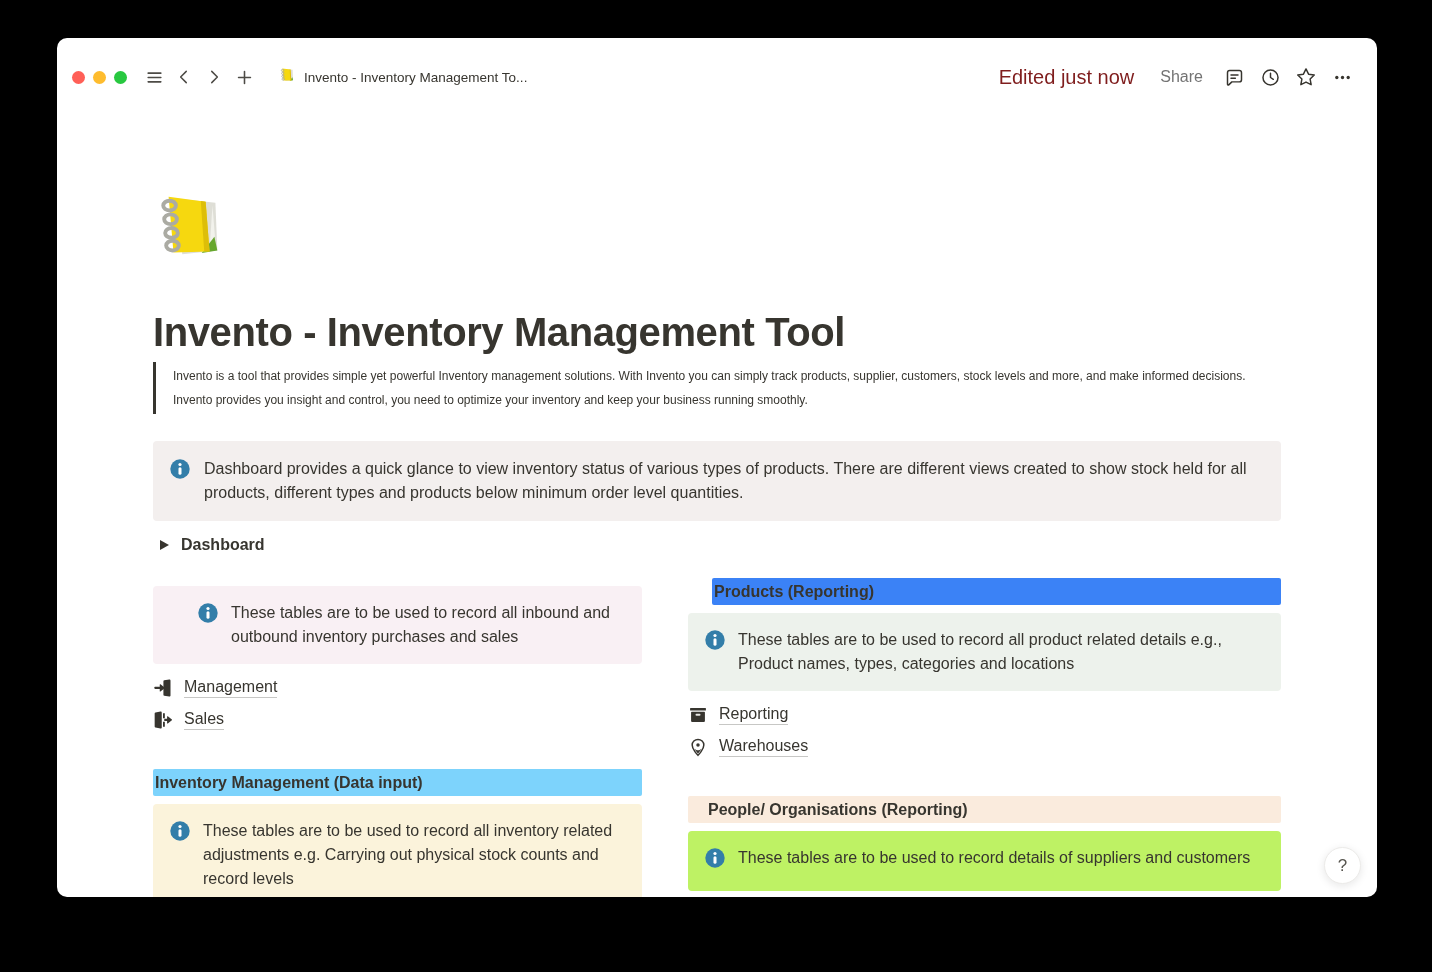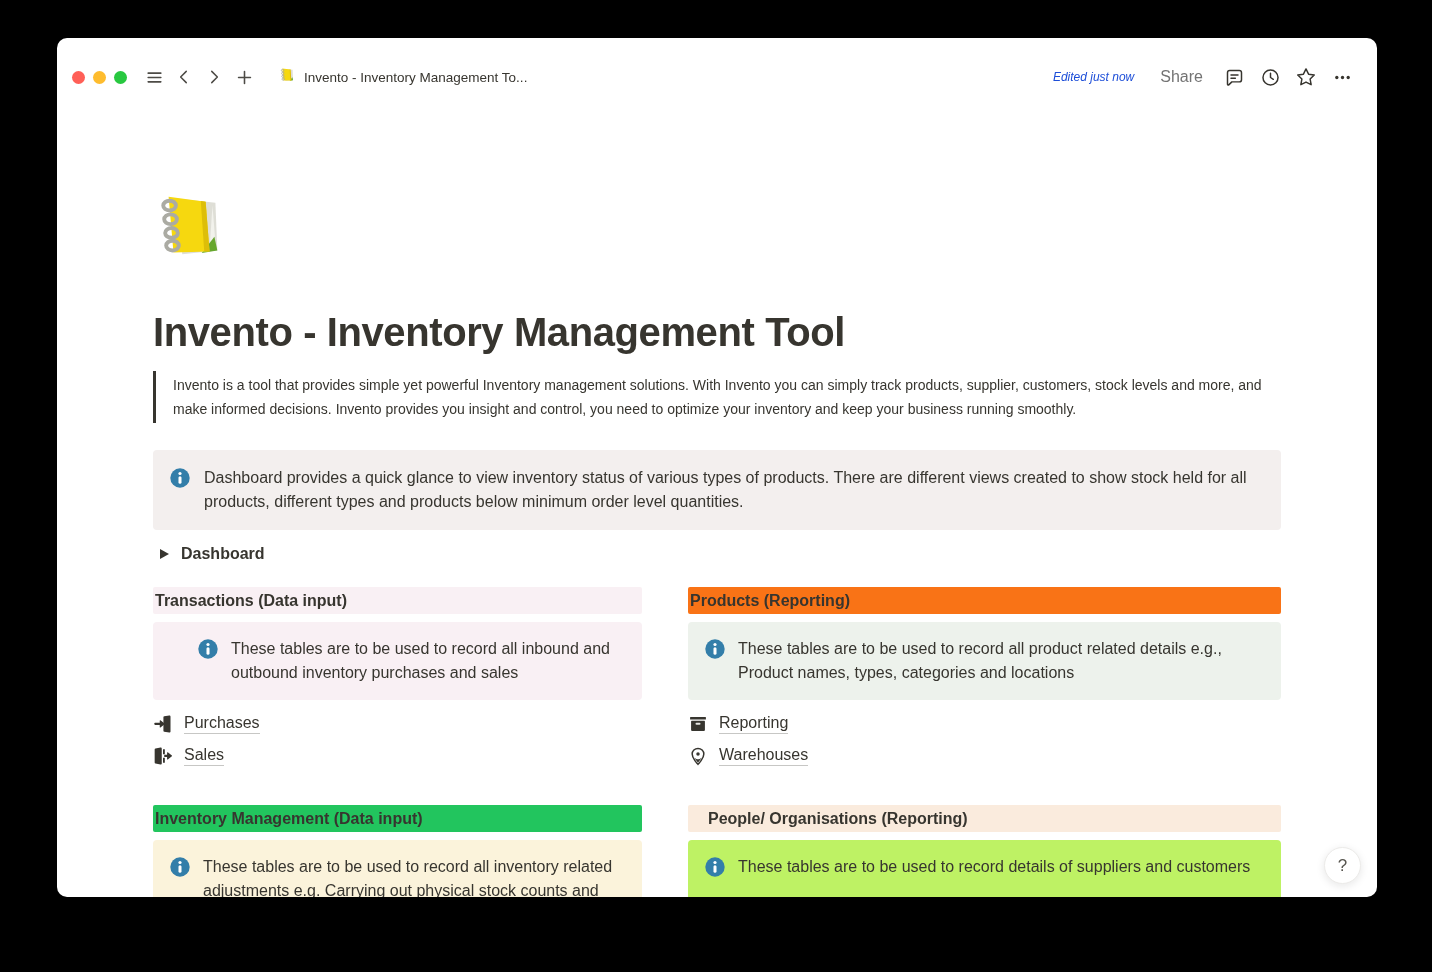--- a/index.html
+++ b/index.html
@@ -17,32 +17,32 @@
   .tl.red    { background:#FF5F57; }
   .tl.yellow { background:#FEBC2E; }
   .tl.green  { background:#28C840; }
   .tb-icon { display:flex; align-items:center; justify-content:center; width:26px; height:26px;
     border-radius:4px; cursor:pointer; }
   .tb-icon svg { display:block; }
   .tb-group { display:flex; align-items:center; gap:4px; margin-left:14px; }
   .doc-chip { display:flex; align-items:center; gap:8px; margin-left:22px; }
   .win-title { font-size:13.5px; color:#37352F; }
   .tb-right { margin-left:auto; display:flex; align-items:center; gap:10px; }
-  .edited { font-size:12px; color:#1d4ed8; margin-right:8px;font-style:italic; }
+  .edited { font-size:20px; color:#7f1d1d; margin-right:8px; }
   .share { font-size:16px; color:#737373; padding:4px 8px; border-radius:4px; cursor:pointer; }
 
   
   .content { position:relative; height:817px; overflow:hidden; }
   .page-inner { width:1128px; margin:0 auto; padding-top:92px; }
 
   .page-icon { width:78px; height:78px; cursor:pointer; margin-left:0; }
   .page-title { margin-top:42px; font-size:40px; font-weight:700; letter-spacing:-0.4px; }
 
-  .quote { margin-top:16px; border-left:3px solid #37352F; padding:2px 0 2px 17px;
-    font-size:14px; line-height:24px; width:1112px; }
+  .quote { margin-top:7px; border-left:3px solid #37352F; padding:2px 0 2px 17px;
+    font-size:12px; line-height:24px; width:1112px; }
 
   .callout { display:flex; gap:13px; border-radius:4px; padding:16px;
     font-size:16px; line-height:24px; background:#F3EFEE; }
   .callout .ci { flex:0 0 22px; padding-top:1px; }
   .callout-main { margin-top:27px; }
 
   .toggle-row { margin-top:12px; display:flex; align-items:center; gap:12px;
     padding:3px 2px; cursor:pointer; width:fit-content; }
   .tri { width:0; height:0; border-left:9px solid #37352F;
     border-top:5.5px solid transparent; border-bottom:5.5px solid transparent; margin-left:5px; }
@@ -190,71 +190,70 @@
       </div>
 
       <div class="toggle-row">
         <span class="tri"></span>
         <span class="toggle-label">Dashboard</span>
       </div>
 
       <div class="columns">
 
         <div class="col-left">
-          <div class="sec-header" style="background-color: rgb(249, 240, 244);">Transactions (Data input)</div>
 
           <div class="sec-callout" style="background-color: rgb(249, 240, 244); padding-left: 44px;">
             <span class="ci">
               <svg width="22" height="22" viewBox="0 0 24 24">
                   <circle cx="12" cy="12" r="10.6" fill="#337EA9"></circle>
                   <circle cx="12" cy="7.1" r="1.75" fill="#fff"></circle>
                   <rect x="10.35" y="10.2" width="3.3" height="8.1" rx="1.65" fill="#fff"></rect>
                 </svg>
             </span>
             <span>These tables are to be used to record all inbound and outbound inventory purchases and sales</span>
           </div>
 
           <div class="links">
             <div class="link-row">
               <span class="li">
                 <svg width="20" height="20" viewBox="0 0 24 24" fill="#37352F">
                     <path d="M13.5 2.8l6-1.1c.8-.15 1.5.45 1.5 1.25v18.1c0 .8-.7 1.4-1.5 1.25l-6-1.1c-.6-.1-1-.6-1-1.2V4c0-.6.4-1.1 1-1.2z"></path>
                     <path d="M2.5 10.6h5.6V7.9c0-.45.52-.7.87-.42l4.9 3.95c.27.22.27.63 0 .85l-4.9 3.95c-.35.28-.87.03-.87-.42v-2.7H2.5c-.55 0-1-.45-1-1v-.5c0-.55.45-1 1-1z"></path>
                   </svg>
               </span>
-              <span class="link-label">Purchases</span>
+              <span class="link-label">Management</span>
             </div>
             <div class="link-row">
               <span class="li">
                 <svg width="20" height="20" viewBox="0 0 24 24" fill="#37352F">
                     <path d="M3 2.95l6-1.1c.8-.15 1.5.45 1.5 1.25v17.8c0 .8-.7 1.4-1.5 1.25l-6-1.1c-.6-.1-1-.6-1-1.2V4.15c0-.6.4-1.1 1-1.2z"></path>
                     <path d="M12 4h2.2v6h-2.2zM12 14h2.2v6H12z"></path>
                     <path d="M13.5 10.6h3.4V7.9c0-.45.52-.7.87-.42l4.9 3.95c.27.22.27.63 0 .85l-4.9 3.95c-.35.28-.87.03-.87-.42v-2.7h-3.4z"></path>
                   </svg>
               </span>
               <span class="link-label">Sales</span>
             </div>
           </div>
 
-          <div class="sec-header sec-block2" style="background-color: #22c55e;">Inventory Management (Data input)</div>
+          <div class="sec-header sec-block2" style="background-color: #7dd3fc;">Inventory Management (Data input)</div>
 
           <div class="sec-callout" style="background-color: rgb(251, 243, 219);">
             <span class="ci">
               <svg width="22" height="22" viewBox="0 0 24 24">
                   <circle cx="12" cy="12" r="10.6" fill="#337EA9"></circle>
                   <circle cx="12" cy="7.1" r="1.75" fill="#fff"></circle>
                   <rect x="10.35" y="10.2" width="3.3" height="8.1" rx="1.65" fill="#fff"></rect>
                 </svg>
             </span>
             <span>These tables are to be used to record all inventory related adjustments e.g. Carrying out physical stock counts and record levels</span>
           </div>
         </div>
 
         <div class="col-right">
-          <div class="sec-header" style="background-color: #f97316;">Products (Reporting)</div>
+          <div class="sec-header" style="background-color: #3b82f6; margin-left: 24px;">Products (Reporting)</div>
 
           <div class="sec-callout" style="background-color: rgb(237, 242, 236);">
             <span class="ci">
               <svg width="22" height="22" viewBox="0 0 24 24">
                   <circle cx="12" cy="12" r="10.6" fill="#337EA9"></circle>
                   <circle cx="12" cy="7.1" r="1.75" fill="#fff"></circle>
                   <rect x="10.35" y="10.2" width="3.3" height="8.1" rx="1.65" fill="#fff"></rect>
                 </svg>
             </span>
             <span>These tables are to be used to record all product related details e.g., Product names, types, categories and locations</span>

